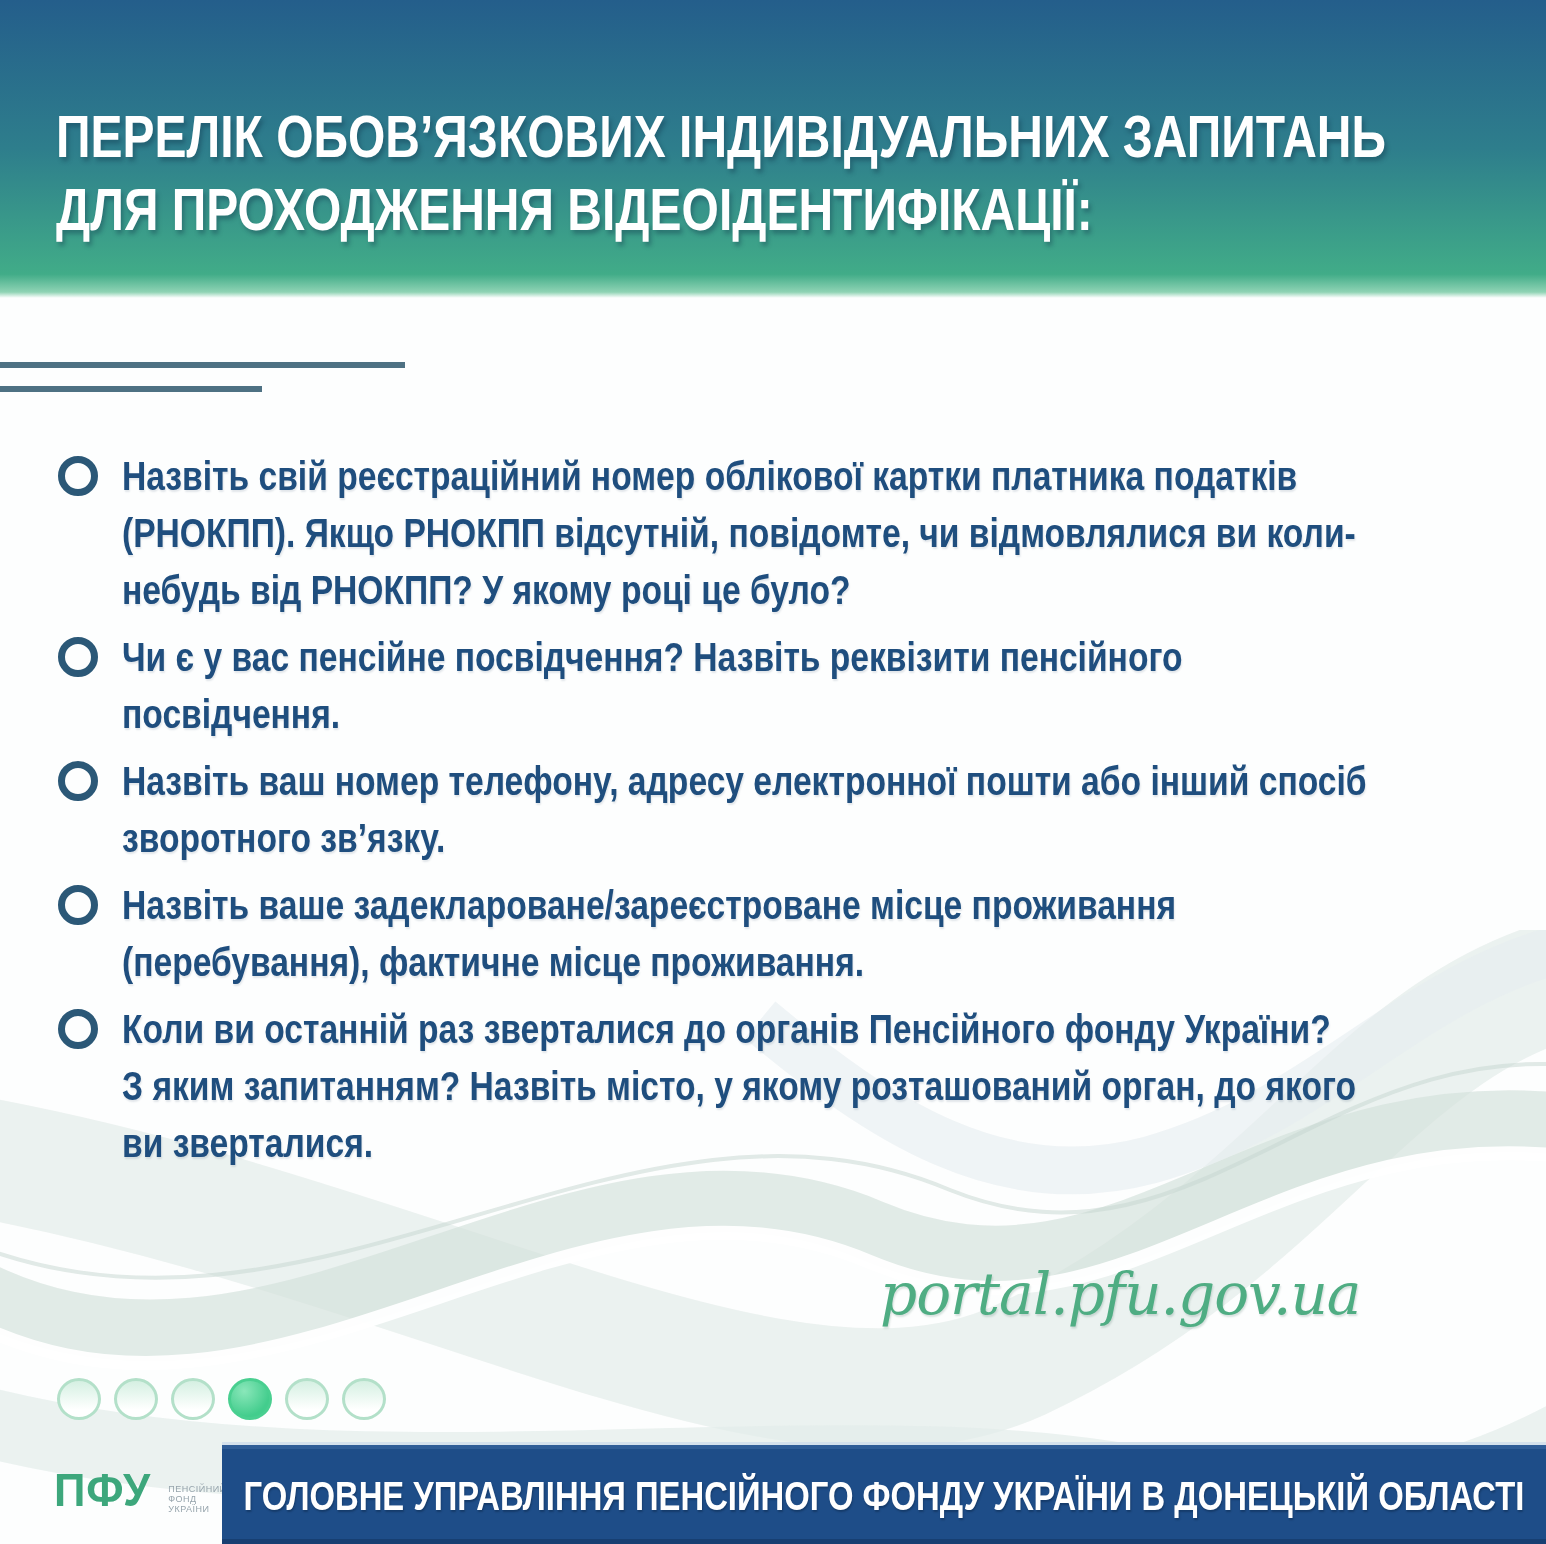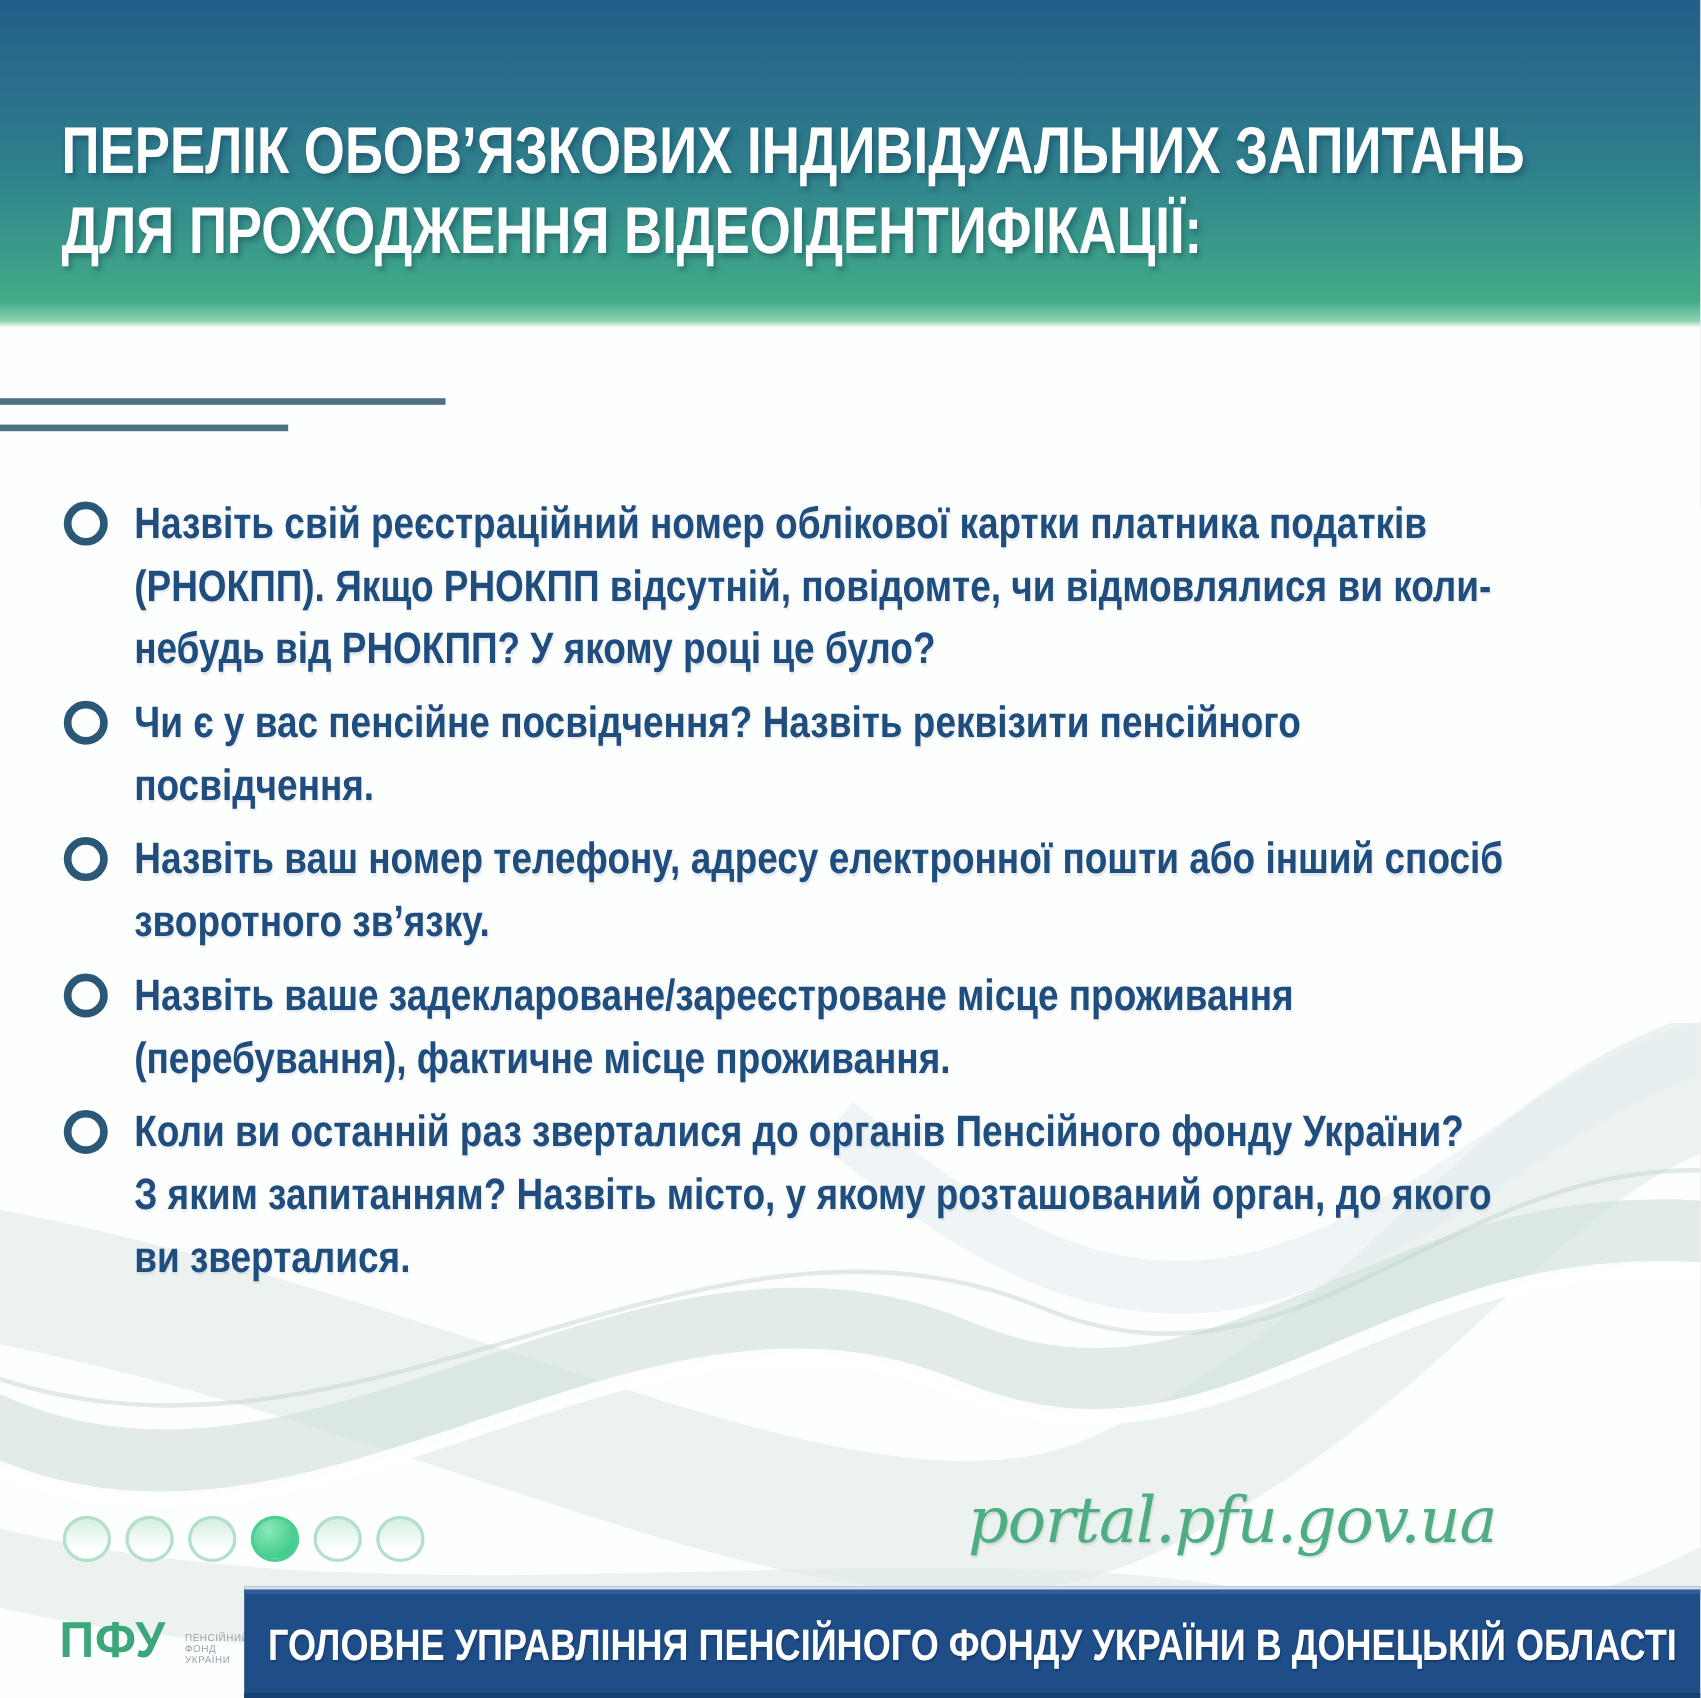--- a/index.html
+++ b/index.html
@@ -52,21 +52,21 @@
     border:3px solid #b3e0c9;
     background:linear-gradient(180deg,#d5f0e2 0%,#ffffff 80%);
   }
   .dot.filled {
     border:3px solid #49cf90;
     background:radial-gradient(circle at 35% 28%, #8ae7ba 0%, #43cd8d 70%);
   }
 
   
   .portal {
-    position:absolute; left:880px; top:1348px; width:460px; z-index:3;
+    position:absolute; left:880px; top:1260px; width:460px; z-index:3;
     text-align:center;
     font-family:"DejaVu Serif", serif; font-style:italic;
     font-size:58px; color:#4fad83; letter-spacing:-1px;
     text-shadow:1px 2px 2px rgba(40,90,70,0.18);
   }
 
   
   .pfu { position:absolute; left:54px; top:1466px; display:flex; align-items:flex-end; z-index:3; }
   .pfu-mark {
     color:#3da77c; font-weight:bold; font-size:46px; line-height:48px;

